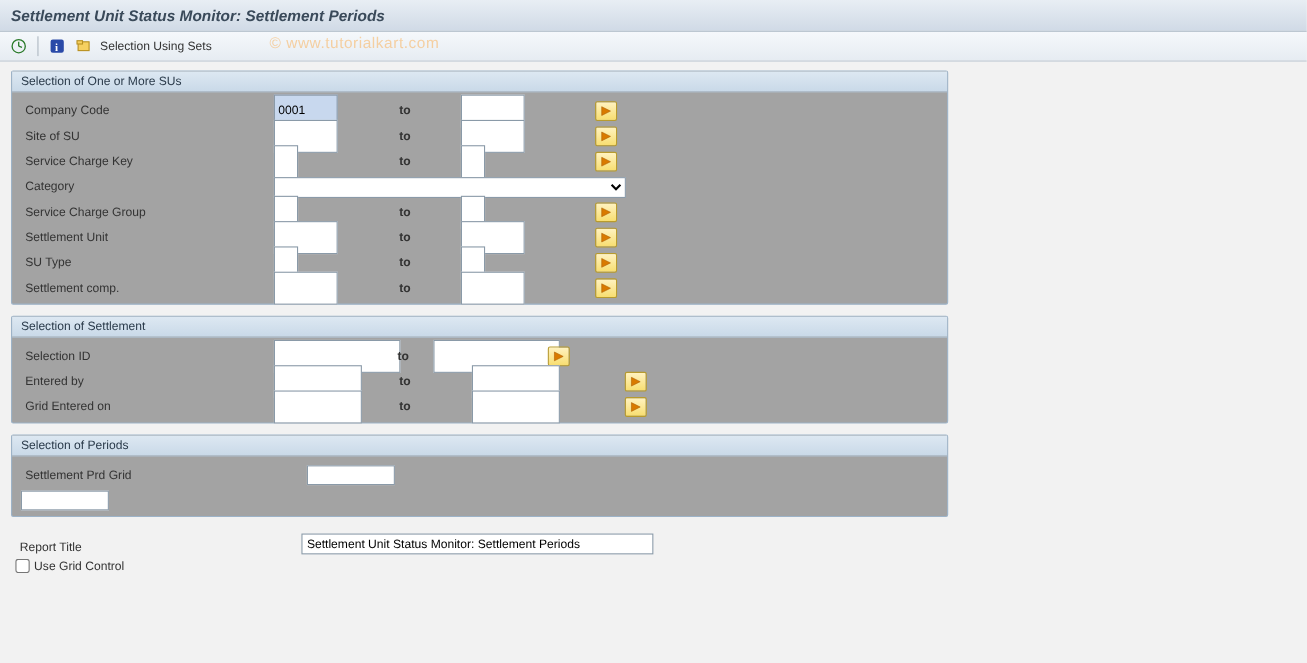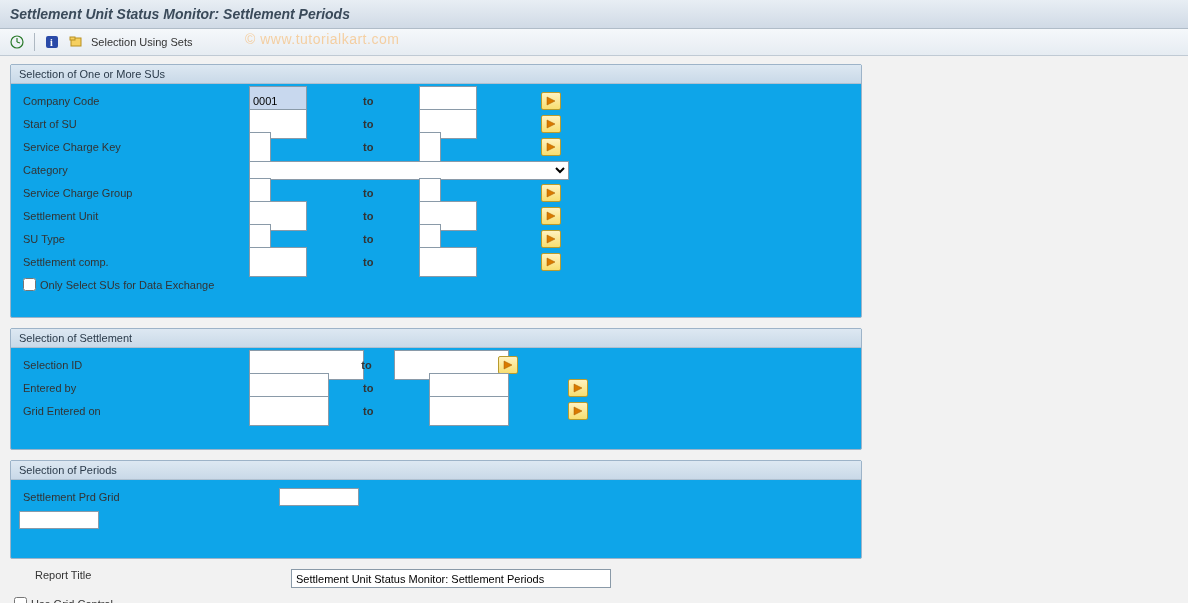--- a/index.html
+++ b/index.html
@@ -39,32 +39,32 @@
       position: absolute;
       left: 245px; top: 2px;
       font-size: 14px;
       color: rgba(255,140,0,0.35);
       letter-spacing: 0.5px;
       pointer-events: none;
     }
     .content { padding: 8px 10px; width: 872px; }
     .group-box {
       border: 1px solid #9db3c8;
-      background: #0ea5e9;
+      background: #a3a3a3;
       margin-bottom: 10px;
       border-radius: 2px;
     }
     .group-header {
       background: linear-gradient(#dde8f2, #c9d9e8);
       padding: 3px 8px;
       font-size: 11px;
       color: #2a3a4a;
       border-bottom: 1px solid #b0c0d0;
     }
-    .group-body { padding: 6px 8px 26px 8px; }
+    .group-body { padding: 6px 8px 2px 8px; }
     .row {
       display: flex;
       align-items: center;
       height: 22px;
       margin-bottom: 1px;
     }
     .label { width: 230px; padding-left: 4px; }
     .field-from { width: 90px; }
     .field-from input, .field-to input {
       height: 30px;
@@ -89,21 +89,21 @@
     .cat-select {
       width: 320px; height: 19px;
       border: 1px solid #8a9aa8;
       background: #fff;
       font-size: 11px;
     }
     .chk-row { padding: 4px 0 0 4px; display:flex; align-items:center; gap:4px;}
     .chk-row input { width:13px; height:13px; }
     .wide-from input { width: 115px !important; }
     .wide-to input { width: 115px !important; }
-    .plain-row { display:flex; align-items:flex-start; height:24px; margin-top:6px; padding-left:4px;margin-left:17px;}
+    .plain-row { display:flex; align-items:flex-end; height:24px; margin-top:6px; padding-left:4px;}
     .plain-row .label { width: 260px; }
     .plain-row input[type=text] { height:19px; width:320px; border:1px solid #8a9aa8; background:#fff; font-size:11px; padding:0 4px;}
     .chk-plain { padding:4px 0 0 4px; display:flex; align-items:center; gap:4px;}
     
     .w-short { width: 58px; }
     .w-tiny  { width: 22px; }
     .w-med   { width: 80px; }
   </style>
 </head>
 <body>
@@ -145,21 +145,21 @@
         <div class="field-from"><input class="w-short selected" value="0001" style=""></div>
         <div class="to-text">to</div>
         <div class="field-to"><input class="w-short" style=""></div>
         <span class="multi-btn">
             <svg width="10" height="10">
               <polygon points="1,1 9,5 1,9"></polygon>
             </svg>
           </span>
       </div>
       <div class="row">
-        <div class="label">Start of SU</div>
+        <div class="label">Site of SU</div>
         <div class="field-from"><input class="w-short" style=""></div>
         <div class="to-text">to</div>
         <div class="field-to"><input class="w-short" style=""></div>
         <span class="multi-btn">
             <svg width="10" height="10">
               <polygon points="1,1 9,5 1,9"></polygon>
             </svg>
           </span>
       </div>
       <div class="row">
@@ -213,24 +213,20 @@
       <div class="row">
         <div class="label">Settlement comp.</div>
         <div class="field-from"><input class="w-short" style=""></div>
         <div class="to-text">to</div>
         <div class="field-to"><input class="w-short" style=""></div>
         <span class="multi-btn">
             <svg width="10" height="10">
               <polygon points="1,1 9,5 1,9"></polygon>
             </svg>
           </span>
-      </div>
-      <div class="chk-row">
-        <input type="checkbox" style="">
-        <span>Only Select SUs for Data Exchange</span>
       </div>
     </div>
   </div>
 
   <div class="group-box">
     <div class="group-header">Selection of Settlement</div>
     <div class="group-body">
       <div class="row">
         <div class="label">Selection ID</div>
         <div class="field-from wide-from"><input style="width: 115px;"></div>

